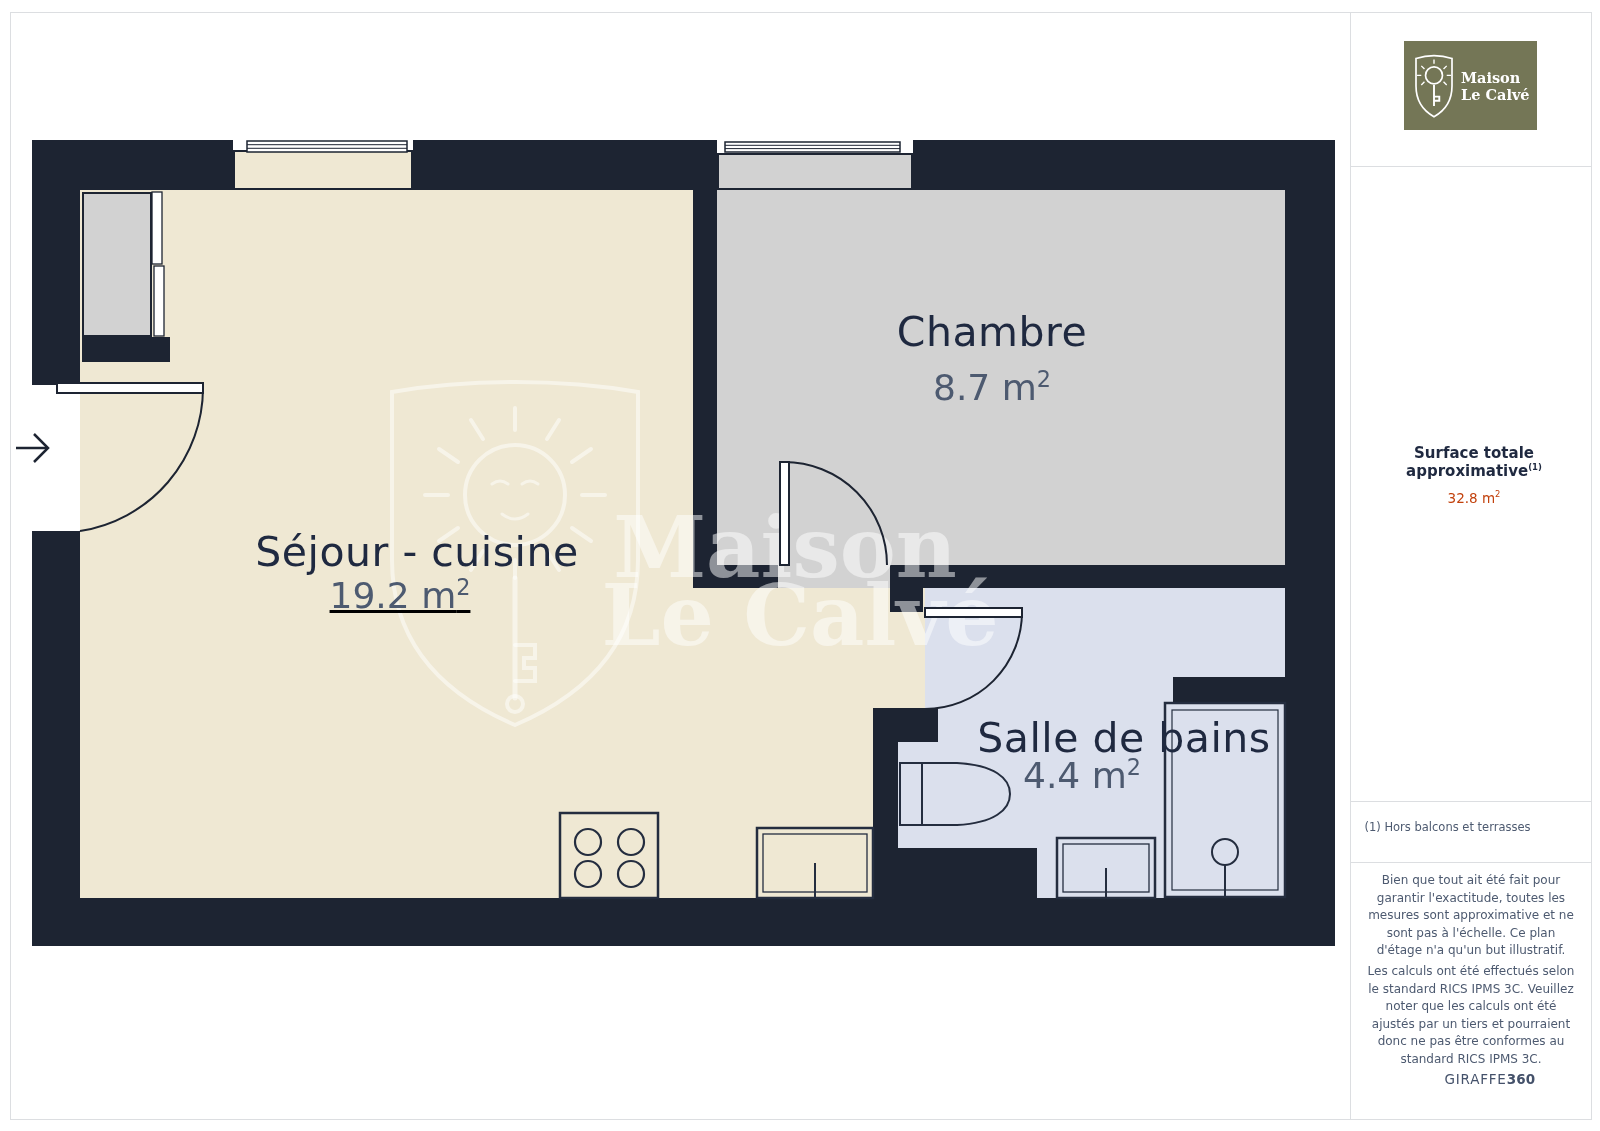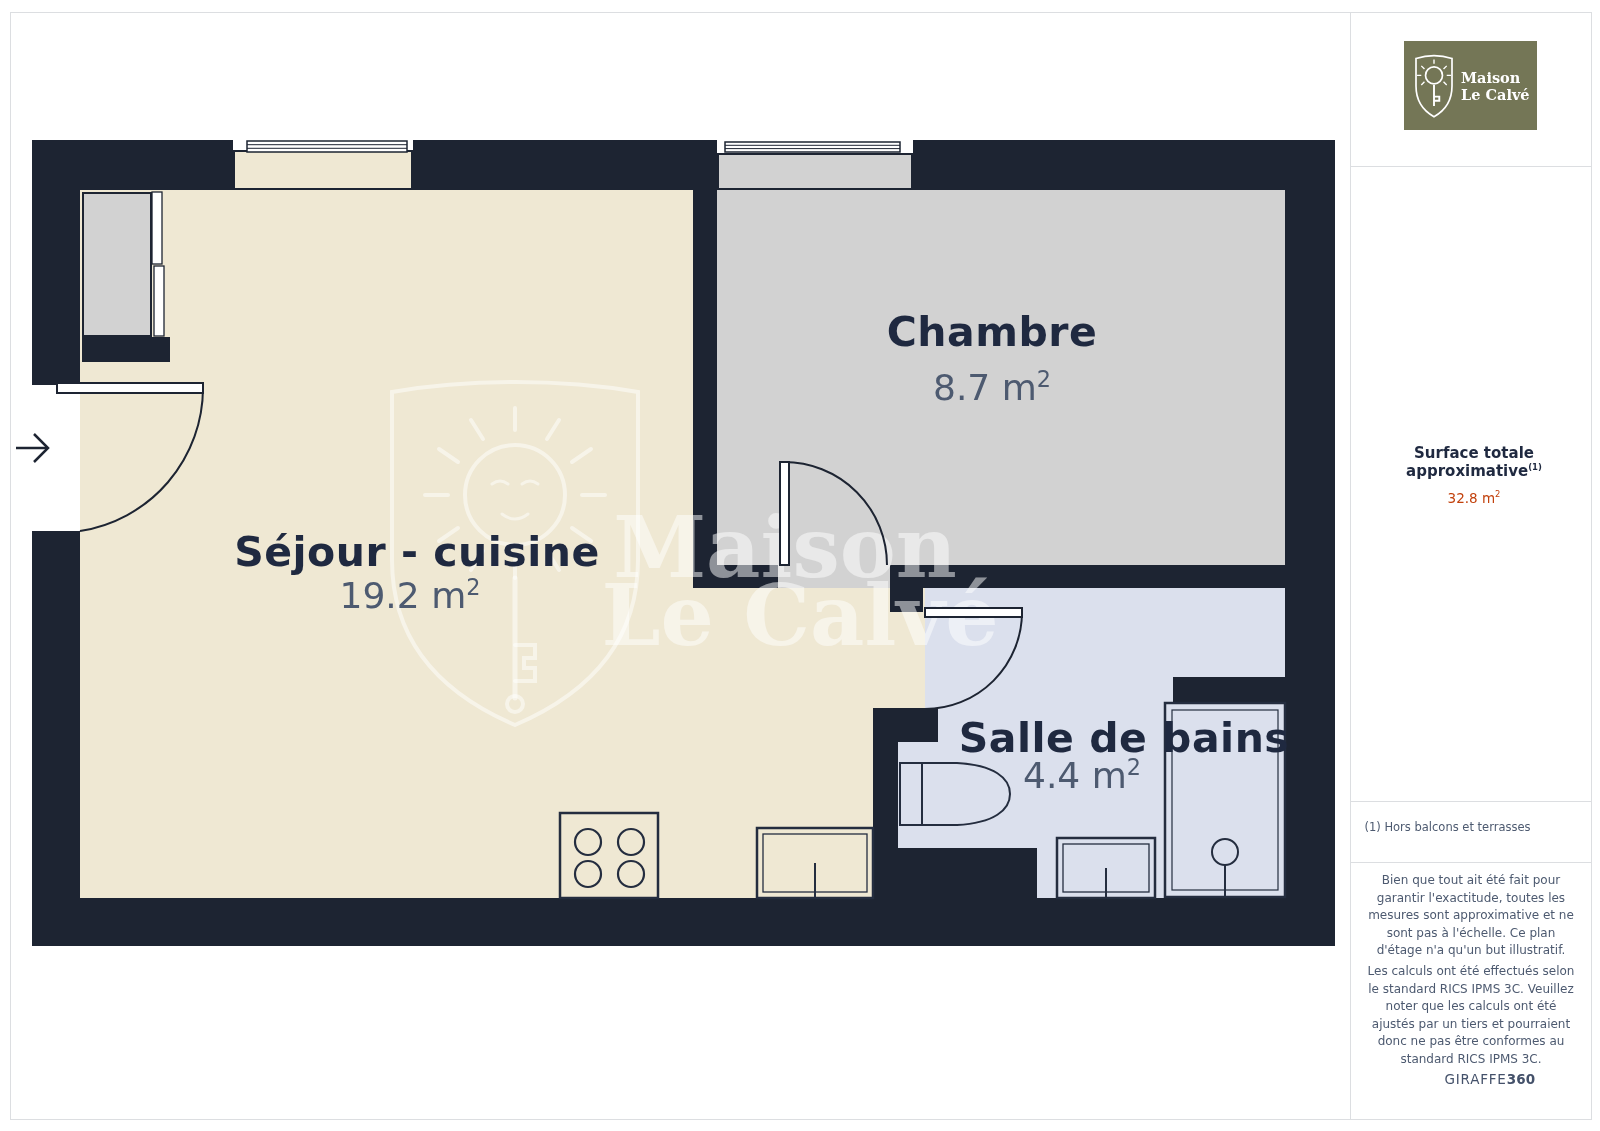--- a/index.html
+++ b/index.html
@@ -15,21 +15,21 @@
   .wall{background:#1d2432;position:absolute;}
   .floor{position:absolute;}
   .f-sejour{background:#efe8d3;}
   .f-chambre{background:#d2d2d2;}
   .f-bath{background:#dbe0ed;}
   .recess{position:absolute;border:2px solid #1d2432;box-sizing:border-box;}
   .closet{position:absolute;border:2px solid #1d2432;box-sizing:border-box;background:#d2d2d2;}
   svg.overlay{position:absolute;left:0;top:0;overflow:visible;}
   
   .rlabel{position:absolute;transform:translateX(-50%);text-align:center;white-space:nowrap;}
-  .rname{font-weight:bold;font-size:41px;color:#1f2940;letter-spacing:.5px;}
+  .rname{font-weight:normal;font-size:41px;color:#1f2940;letter-spacing:.5px;}
   .rarea{font-size:36px;color:#4d5a70;}
   .rarea sup{font-size:.62em;}
   
   .logo{left:1404px;top:41px;width:133px;height:89px;background:#747656;display:flex;align-items:center;}
   .logo-text{color:#ffffff;font-family:"DejaVu Serif","Liberation Serif",serif;font-weight:bold;
              font-size:14.5px;line-height:17px;margin-left:4px;}
   .surface{left:1350px;top:444px;width:248px;text-align:center;}
   .surface-title{font-size:15px;font-weight:bold;color:#1f2940;}
   .surface-title sup{font-size:8.5px;}
   .surface-value{font-size:13.5px;color:#c2410c;margin-top:9px;}
@@ -176,21 +176,21 @@
       <rect x="1133" y="563" width="120" height="194" stroke-width="2.5"></rect>
       <rect x="1140" y="570" width="106" height="180" stroke-width="1.2"></rect>
       <circle cx="1193" cy="712" r="13" stroke-width="2"></circle>
       <path d="M 1193 725 V 757" stroke-width="2"></path>
     </g>
   </svg>
 
   <div class="rlabel" style="left:385px;top:388px;">
     <div class="rname">Séjour - cuisine</div>
   </div>
-  <div class="rlabel" style="left:378px;top:434px;">
+  <div class="rlabel" style="left:368px;top:434px;text-decoration:underline;">
     <div class="rarea"><span>19.2 m</span><sup>2</sup></div>
   </div>
 
   <div class="rlabel" style="left:960px;top:168px;">
     <div class="rname">Chambre</div>
   </div>
   <div class="rlabel" style="left:960px;top:226px;">
     <div class="rarea"><span>8.7 m</span><sup>2</sup></div>
   </div>
 

